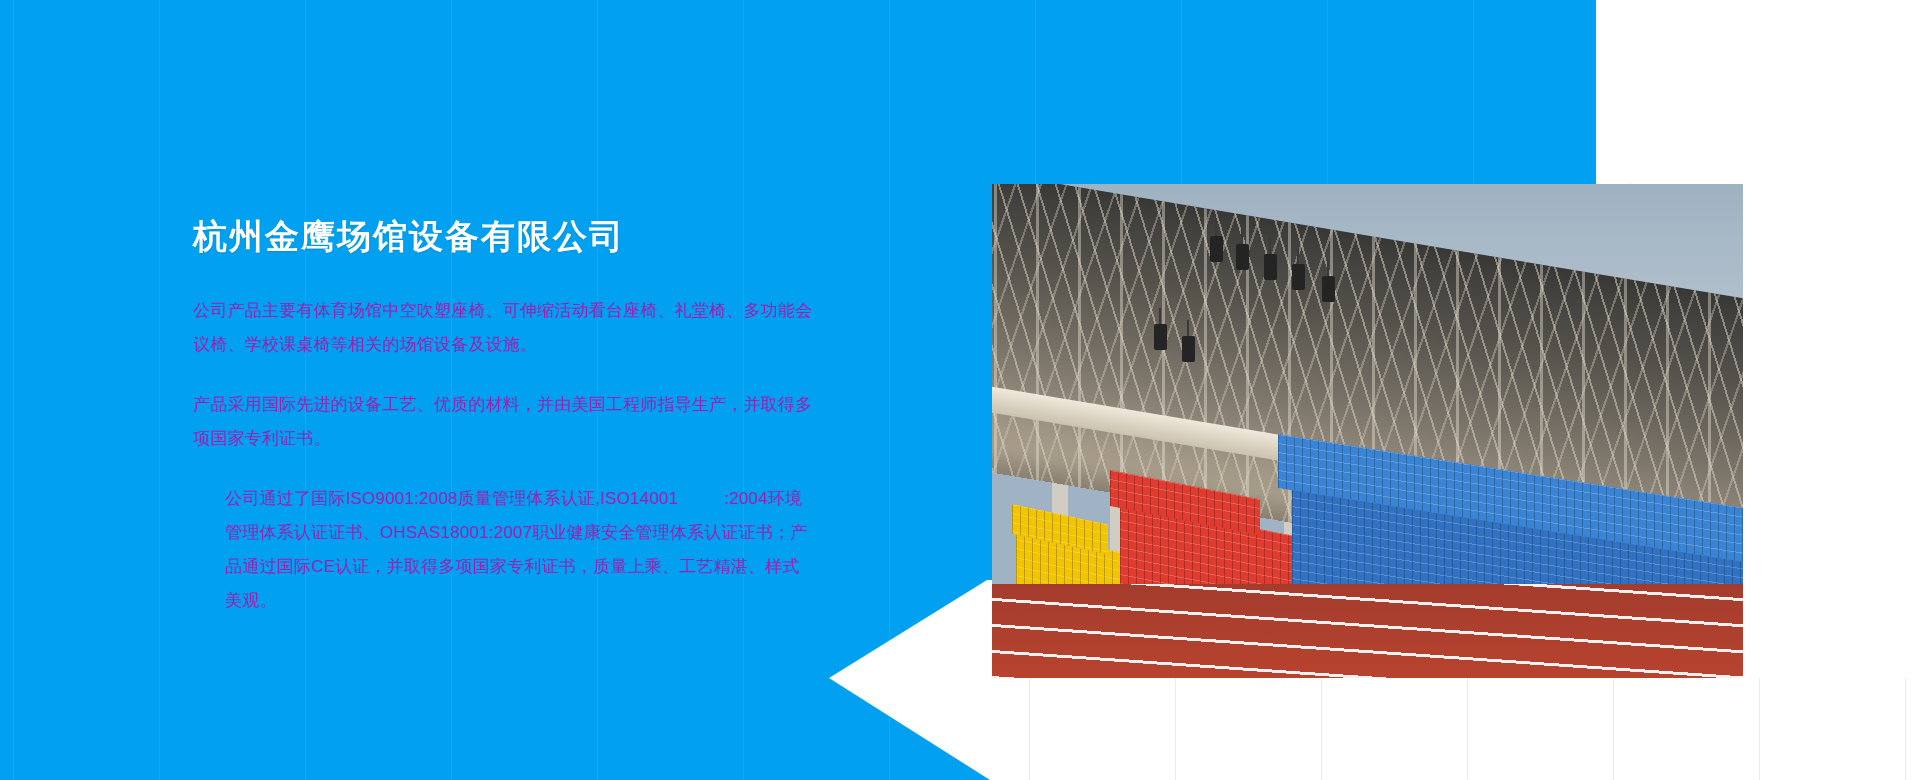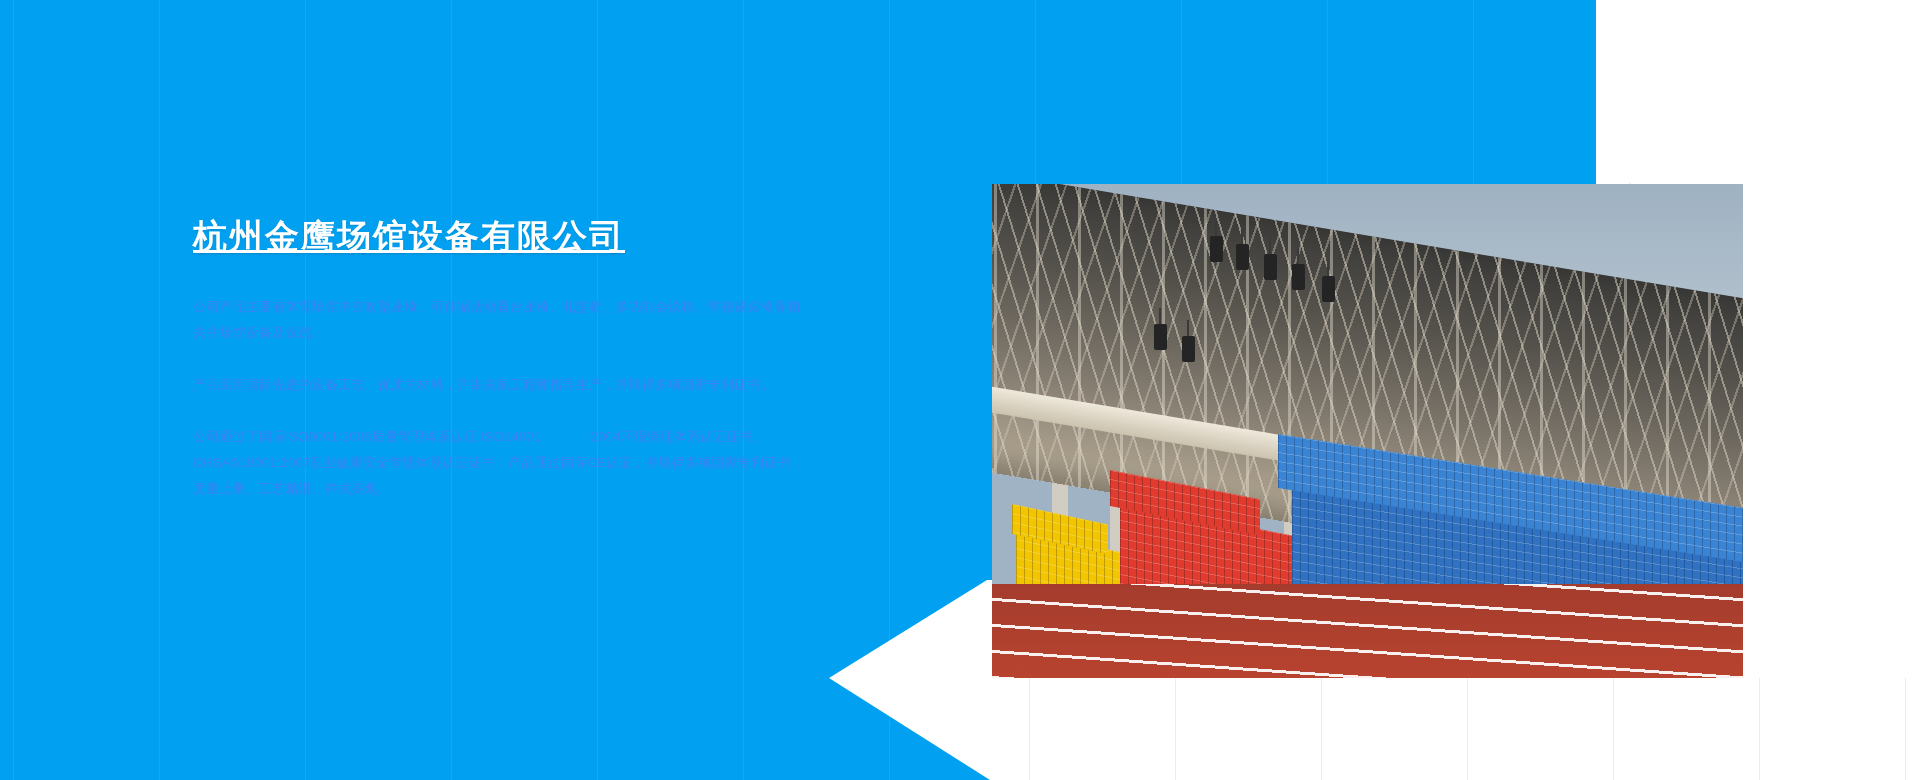--- a/index.html
+++ b/index.html
@@ -85,30 +85,29 @@
   }
   .company-title {
     font-size: 34px;
     font-weight: bold;
     color: #ffffff;
     letter-spacing: 2px;
     line-height: 1.25;
     margin: 0 0 36px 0;
     text-shadow: 0 1px 2px rgba(0,0,0,0.12);
     white-space: nowrap;
-    text-decoration: underline;
   }
   .para {
-    font-size: 13px;
-    color: #3b82f6;
+    font-size: 17px;
+    color: #a21caf;
     line-height: 2.0;
     margin: 0 0 26px 0;
     letter-spacing: 0.2px;
   }
-  .para:last-child { margin-bottom: 0; }
+  .para:last-child { margin-bottom: 0; margin-left: 32px; }
   .gapspace { display: inline-block; width: 46px; }
 
   
   .photo-frame {
     position: absolute;
     left: 992px;
     top: 184px;
     width: 751px;
     height: 494px;
     z-index: 7;

